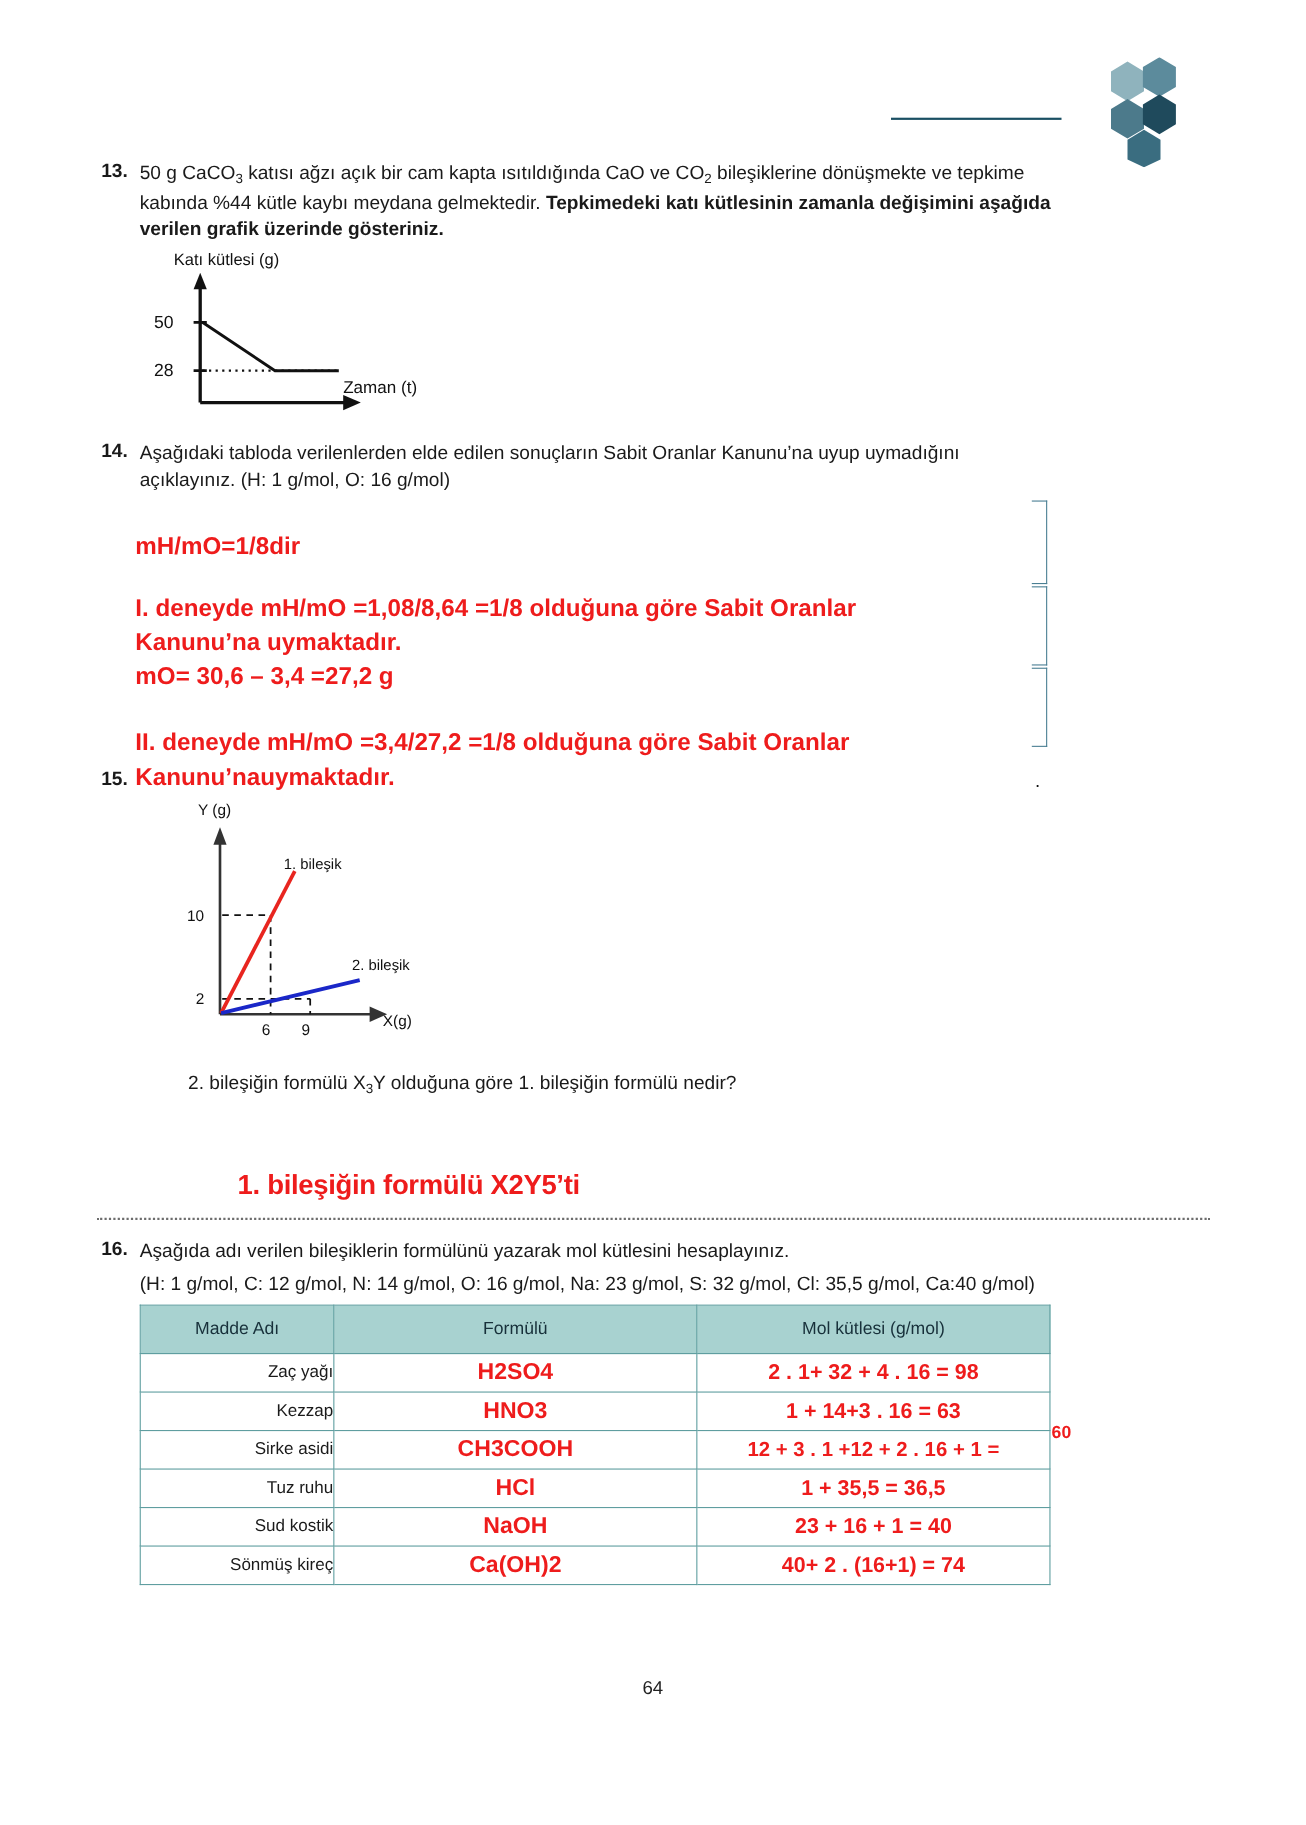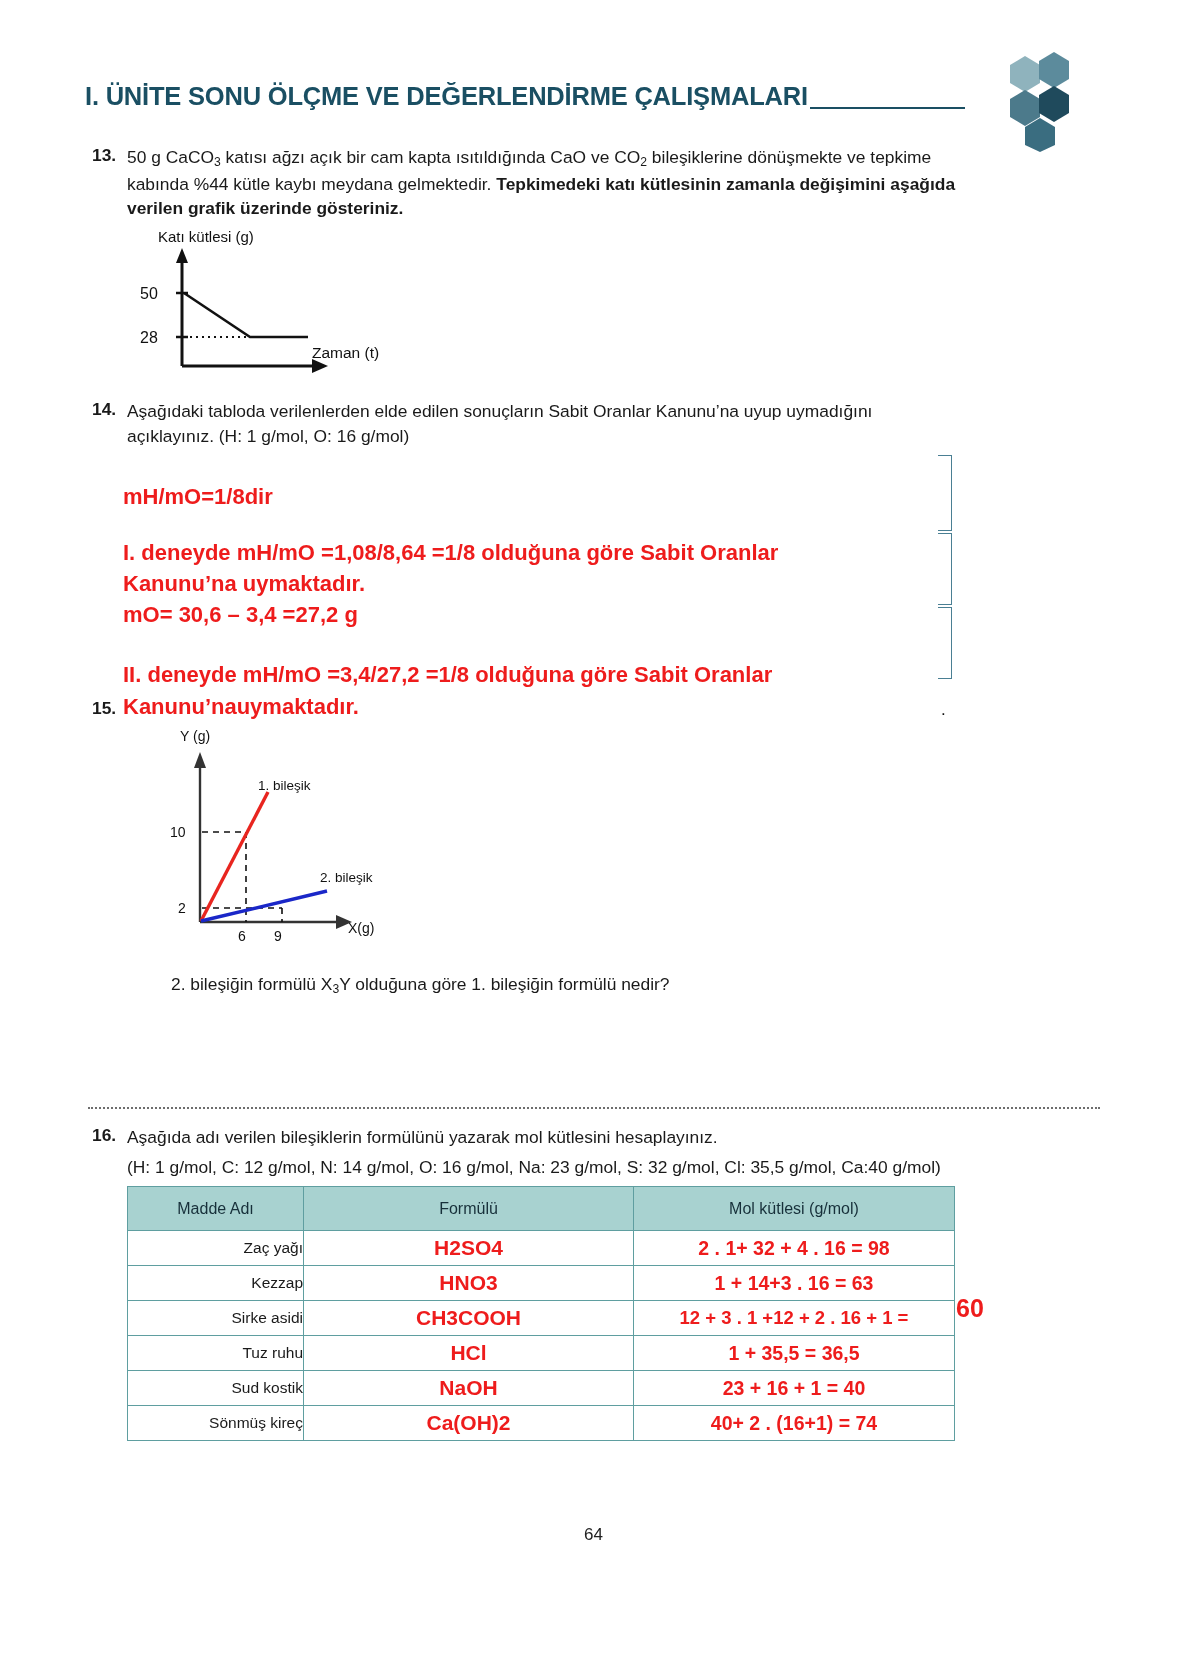--- a/index.html
+++ b/index.html
@@ -66,35 +66,34 @@
   }
   td.name { text-align:right; padding-left:9px; font-size:15.5px; }
   td.formula, td.mass {
     text-align:center; color:#ee1c1c; font-weight:bold; font-size:21px;
     white-space:nowrap;
   }
   td.mass { font-size:19.5px; }
   .col1 { width:176px; } .col2 { width:330px; } .col3 { width:321px; }
   .overflow-60 {
     position:absolute; left:956px; top:1294px;
-    color:#ee1c1c; font-weight:bold; font-size:25px;
+    color:#ee1c1c; font-weight:bold; font-size:16px;
   }
 
   .pagenum {
     position:absolute; left:0; top:1525px; width:1187px;
     text-align:center; font-size:17px; color:#222;
   }
 </style>
 </head>
 <body>
 
 <div class="page">
 
   <div class="hdr">
-    <div class="hdr-title">I. ÜNİTE SONU ÖLÇME VE DEĞERLENDİRME ÇALIŞMALARI</div>
     <div class="hdr-rule"></div>
     <svg class="hex-logo" viewBox="0 0 120 100">
       <polygon points="55,4 70,13 70,31 55,40 40,31 40,13" fill="#8fb3bd"></polygon>
       <polygon points="84,0 99,9 99,27 84,36 69,27 69,9" fill="#5c8b9c"></polygon>
       <polygon points="55,38 70,47 70,65 55,74 40,65 40,47" fill="#4c7a8b"></polygon>
       <polygon points="84,34 99,43 99,61 84,70 69,61 69,43" fill="#1f4a5c"></polygon>
       <polygon points="70,66 85,75 85,93 70,100 55,93 55,75" fill="#3a6d80"></polygon>
     </svg>
   </div>
 
@@ -169,20 +168,21 @@
       <line x1="31" y1="193" x2="98" y2="64" stroke="#e8251f" stroke-width="3.4"></line>
 
       <line x1="31" y1="193" x2="157" y2="163" stroke="#1a27c8" stroke-width="3.4"></line>
     </svg>
   </div>
 
   <div class="q" style="left:171px; top:972px; width:800px;">
     <span>2. bileşiğin formülü X</span><sub>3</sub><span>Y olduğuna göre 1. bileşiğin formülü nedir?</span>
   </div>
 
+  <div class="ans" style="left:216px; top:1060px; font-size:25px; letter-spacing:-0.3px; max-width:330px; overflow:hidden; white-space:nowrap;">1. bileşiğin formülü X2Y5’ti</div>
 
   <div class="dotsep" style="top:1107px;"></div>
 
   <div class="qnum" style="left:92px; top:1125px;">16.</div>
   <div class="q" style="left:127px; top:1125px; width:860px;">Aşağıda adı verilen bileşiklerin formülünü yazarak mol kütlesini hesaplayınız.</div>
   <div class="q" style="left:127px; top:1155px; width:845px;">(H: 1 g/mol, C: 12 g/mol, N: 14 g/mol, O: 16 g/mol, Na: 23 g/mol, S: 32 g/mol, Cl: 35,5 g/mol, Ca:40 g/mol)</div>
 
   <table class="mol">
     <colgroup>
         <col class="col1">

